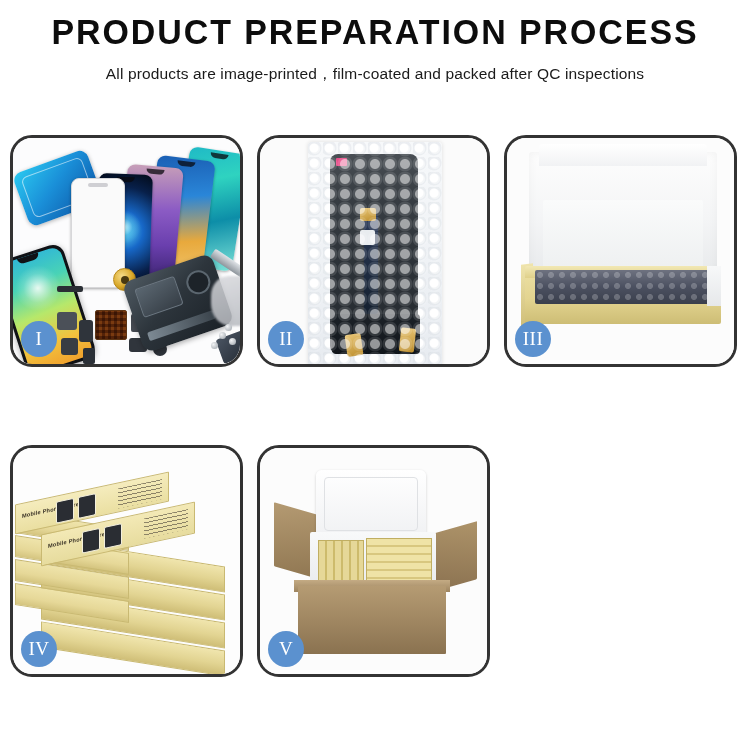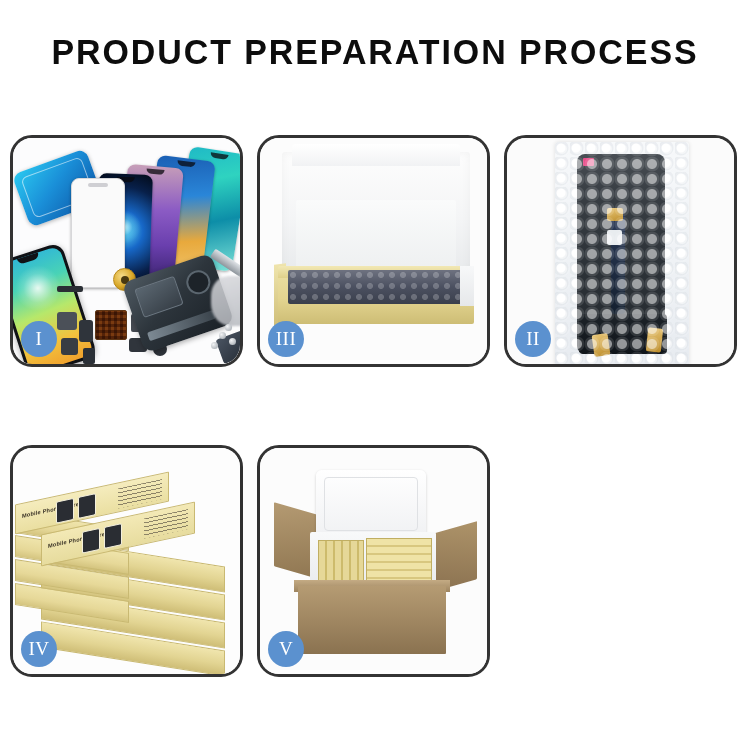--- a/index.html
+++ b/index.html
@@ -18,21 +18,21 @@
   .page {
     position: relative;
     width: 750px;
     height: 750px;
     background: #ffffff;
     box-sizing: border-box;
   }
 
   
   .header {
-    padding-top: 34px;
+    padding-top: 14px;
     text-align: center;
   }
   .page-title {
     font-size: 35px;
     font-weight: 700;
     letter-spacing: 2.0px;
     line-height: 1.05;
     color: #0d0d0d;
     margin: 0;
     transform: scaleX(0.97);
@@ -472,20 +472,21 @@
     clip-path: polygon(8% 100%, 100% 0%, 100% 62%, 30% 100%);
   }
 </style>
 </head>
 <body>
 
 <div class="page">
 
   <div class="header">
     <h1 class="page-title">PRODUCT PREPARATION PROCESS</h1>
+    <p class="page-subtitle">All products are image-printed，film-coated and packed after QC inspections</p>
   </div>
 
   <div class="grid">
 
     <div class="panel p1">
       <div class="panel-stage">
         <div class="bg"></div>
 
         <div class="lcd-blue"></div>
         <div class="lcd-blue-chip"></div>
@@ -530,50 +531,50 @@
         <div class="tweezers"></div>
         <div class="hand-blur"></div>
         <div class="screw sc1"></div>
         <div class="screw sc2"></div>
         <div class="screw sc3"></div>
         <div class="screw sc4"></div>
       </div>
       <div class="badge">I</div>
     </div>
 
-    <div class="panel p3">
-      <div class="panel-stage">
-        <div class="bg"></div>
-        <div class="foam-lid"></div>
-        <div class="box3-leftflap"></div>
-        <div class="box3-body"></div>
-        <div class="box3-lip"></div>
-        <div class="box3-inner"></div>
-        <div class="box3-foamstrip"></div>
-      </div>
-      <div class="badge">III</div>
-    </div>
-
     <div class="panel p2">
       <div class="panel-stage">
         <div class="bg"></div>
         <div class="bubble-bag"></div>
         <div class="lcd-panel"></div>
         <div class="lcd-bottom"></div>
         <div class="lcd-pink-tab"></div>
         <div class="lcd-flex"></div>
         <div class="lcd-gold-a"></div>
         <div class="lcd-gold-b"></div>
         <div class="lcd-gold-c"></div>
         <div class="lcd-white-chip"></div>
         <div class="bubble-overlay"></div>
       </div>
       <div class="badge">II</div>
     </div>
 
+    <div class="panel p3">
+      <div class="panel-stage">
+        <div class="bg"></div>
+        <div class="foam-lid"></div>
+        <div class="box3-leftflap"></div>
+        <div class="box3-body"></div>
+        <div class="box3-lip"></div>
+        <div class="box3-inner"></div>
+        <div class="box3-foamstrip"></div>
+      </div>
+      <div class="badge">III</div>
+    </div>
+
     <div class="panel p4">
       <div class="panel-stage">
         <div class="bg"></div>
         <div class="stack">
 
           <div class="ybox yr yr4">
               <span class="yr-face"></span>
             </div>
           <div class="ybox yr yr3">
               <span class="yr-face"></span>

